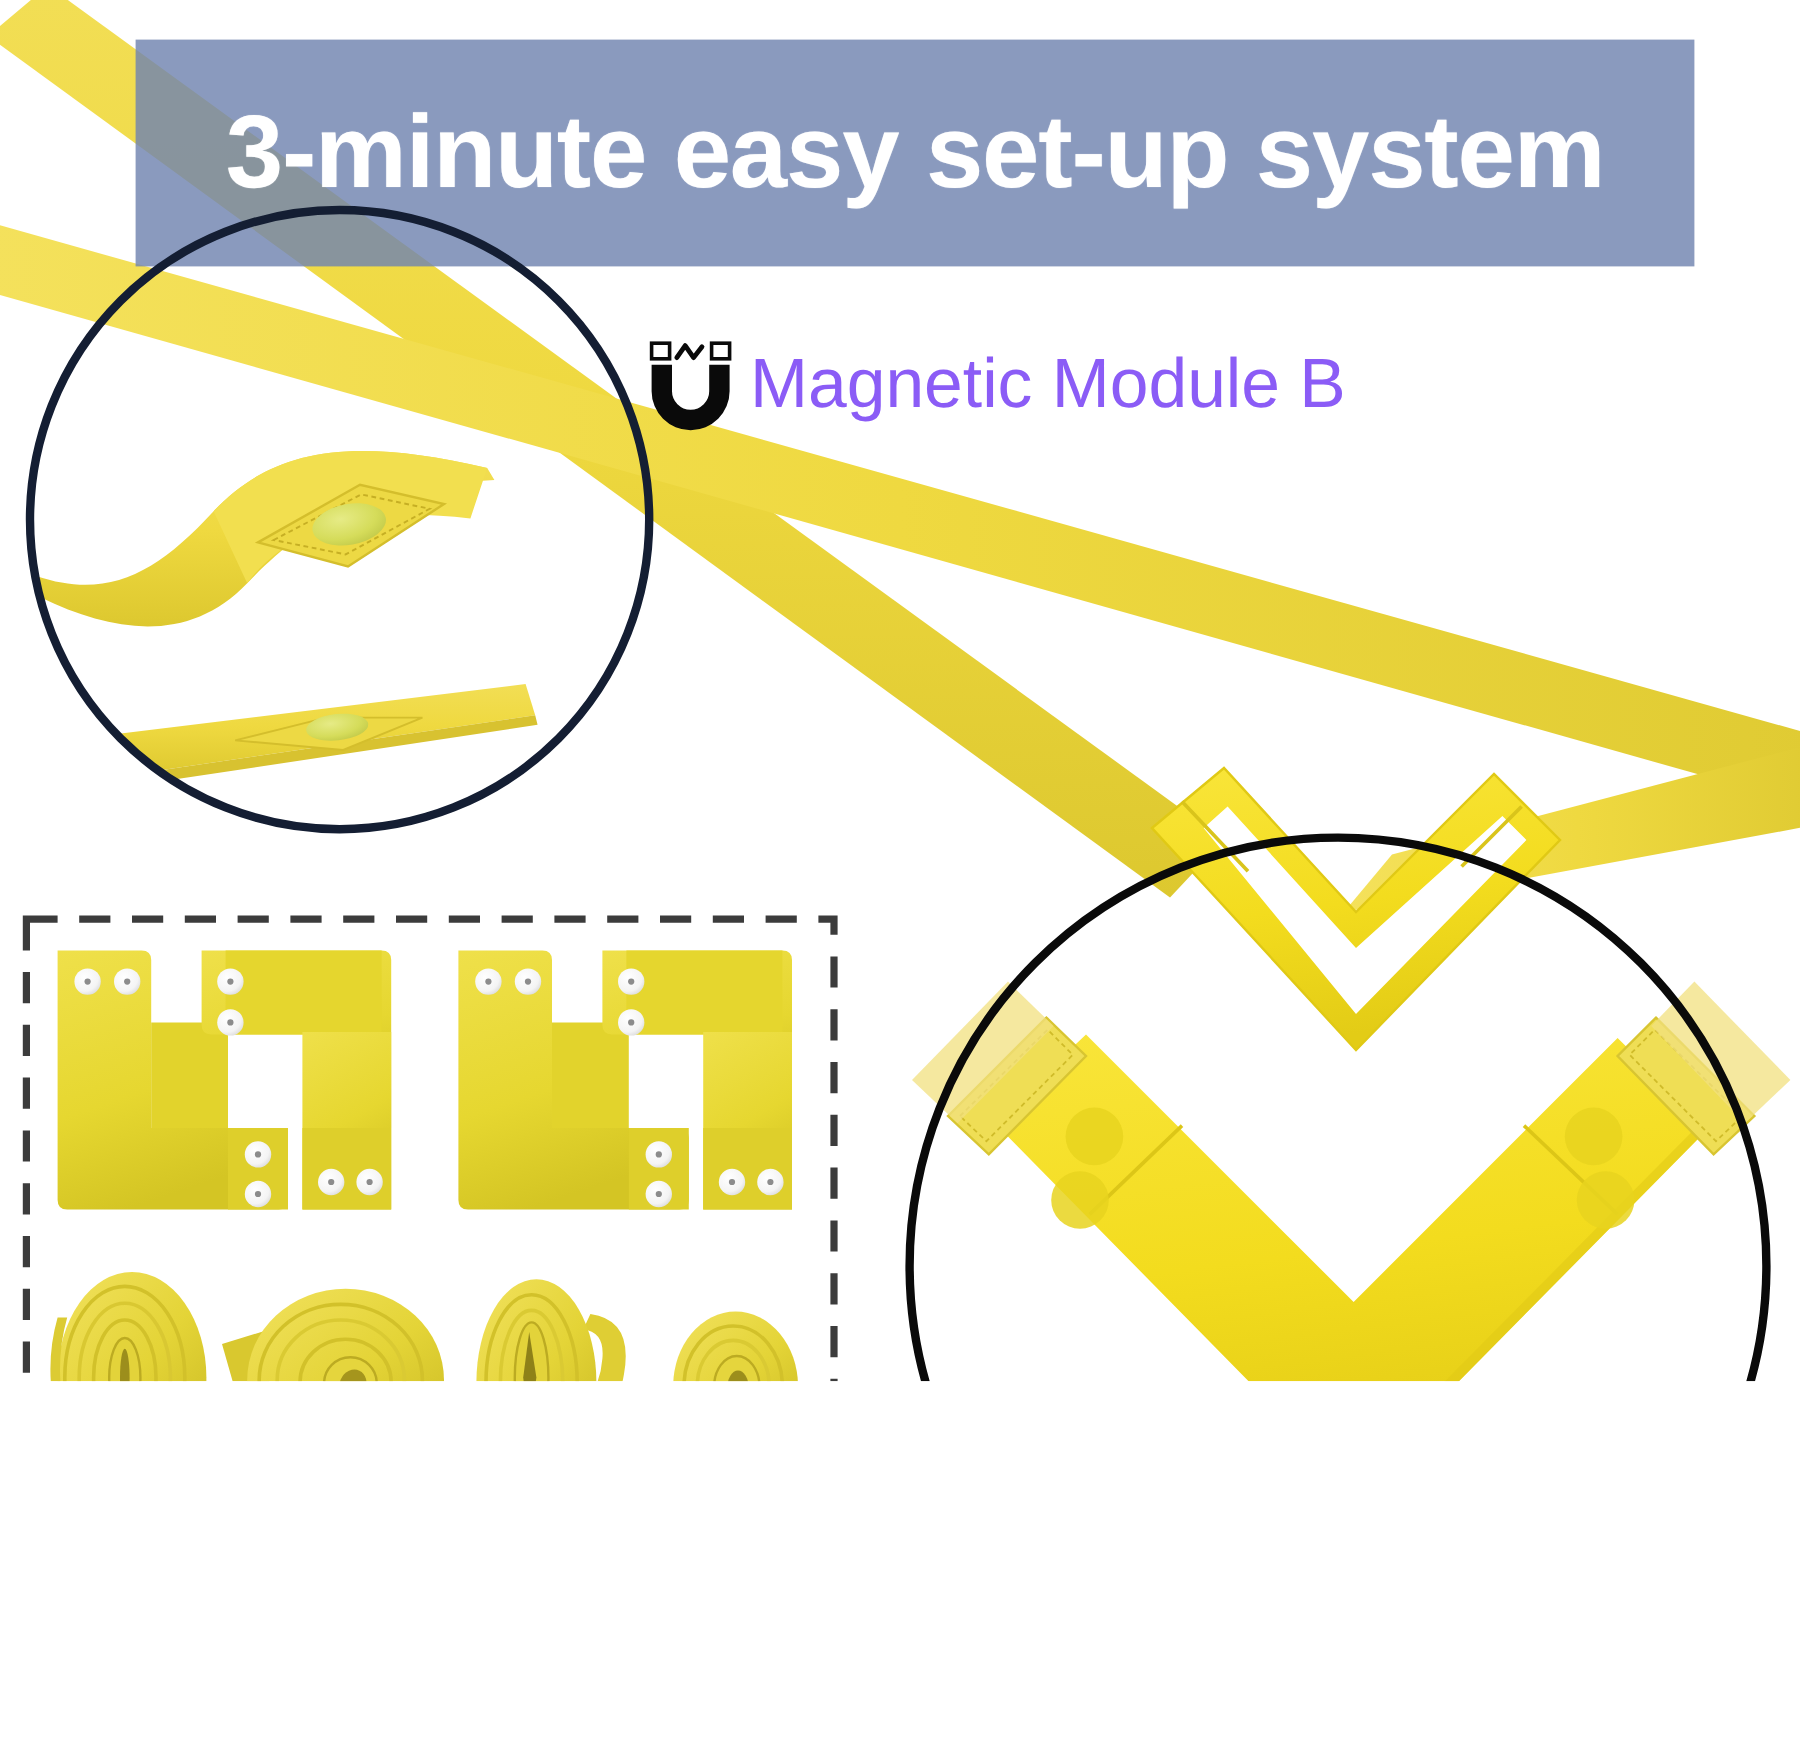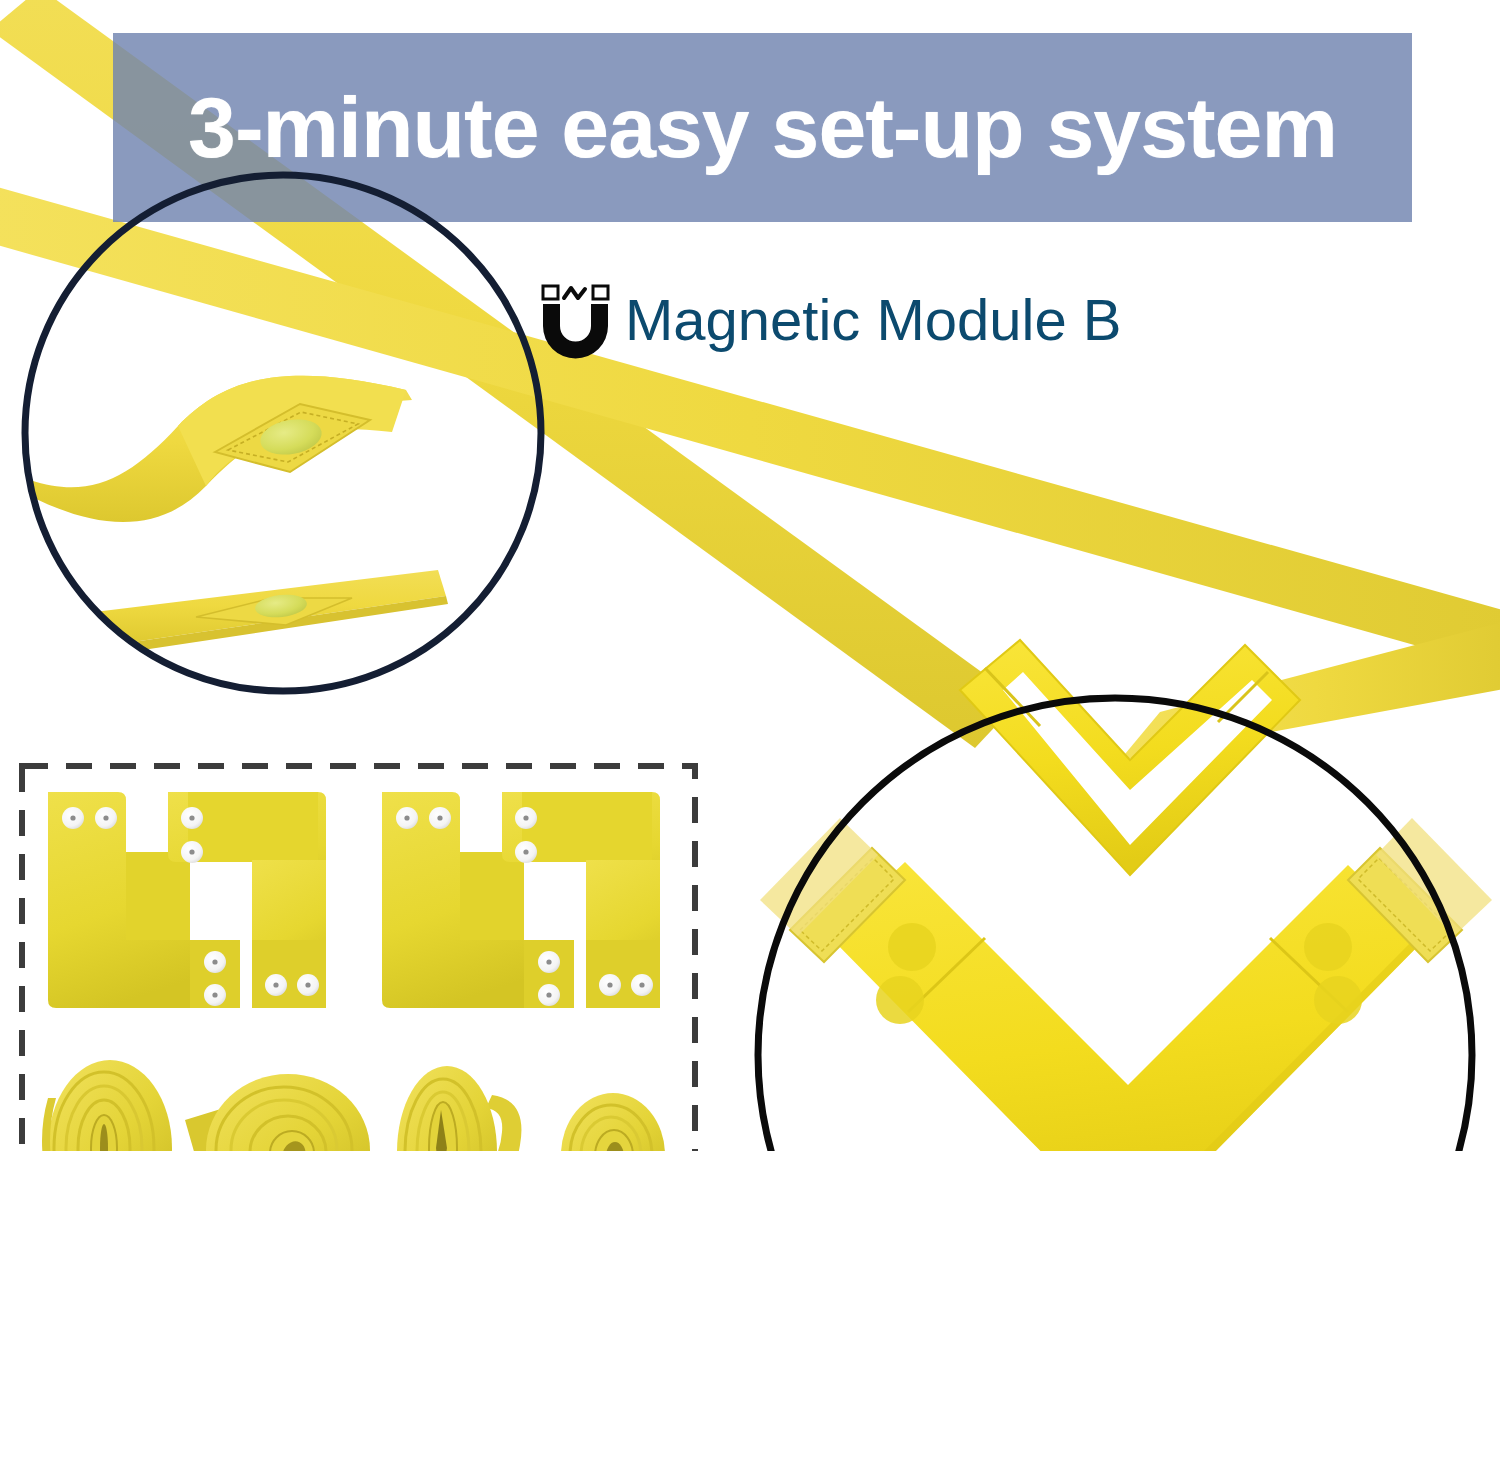--- a/index.html
+++ b/index.html
@@ -46,21 +46,21 @@
     position: absolute;
     display: flex;
     align-items: center;
     gap: 4px;
     z-index: 30;
     white-space: nowrap;
   }
   .module-label .label-text {
     font-family: "Liberation Sans", sans-serif;
     font-size: 58px;
-    color: #0c4a6e;
+    color: #8b5cf6;
     line-height: 1;
   }
   #label-module-b { left: 537px; top: 278px; }
   #label-module-a { left: 840px; top: 828px; }
   .magnet-icon { display: block; }
   .z-straps   { z-index: 2; }
   .z-banner   { z-index: 5; }
   .z-circles  { z-index: 20; }
   .z-parts    { z-index: 12; }
 </style>

